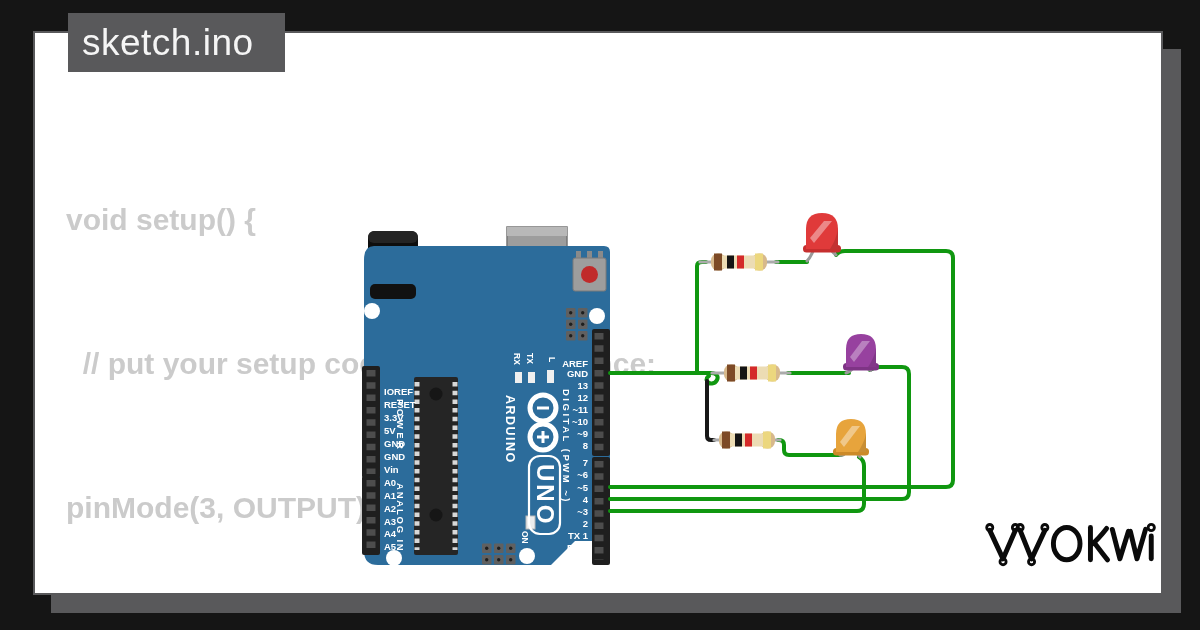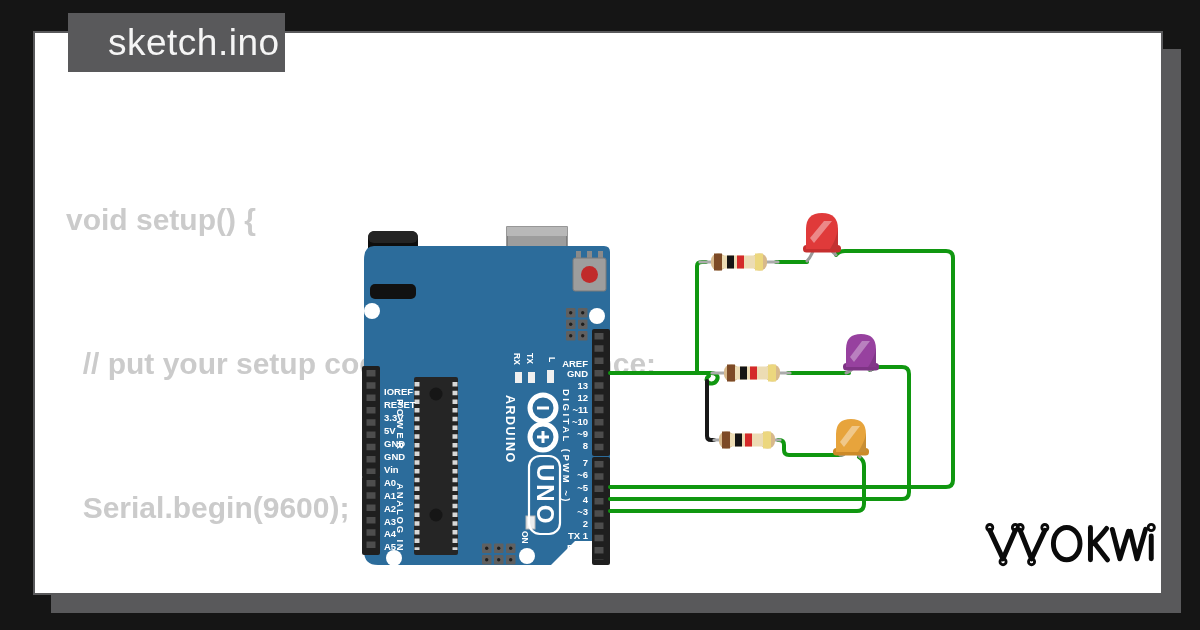--- a/index.html
+++ b/index.html
@@ -13,21 +13,21 @@
     position:absolute;left:51px;top:49px;width:1130px;height:564px;
     background:#59595b;z-index:1;
   }
   .page{
     position:absolute;left:33px;top:31px;width:1130px;height:564px;
     background:#ffffff;border:2px solid #59595b;box-sizing:border-box;z-index:2;
   }
   .file-tab{
     position:absolute;left:68px;top:13px;width:217px;height:59px;
     background:#59595b;color:#f5f5f5;z-index:5;
-    display:flex;align-items:center;padding-left:40px;box-sizing:border-box;
+    display:flex;align-items:center;padding-left:14px;box-sizing:border-box;
     font-size:37px;letter-spacing:0.5px;
   }
   .code{
     position:absolute;left:66px;top:100px;z-index:3;
     color:#cbcbcb;font-size:30px;line-height:48px;white-space:pre;
   }
   .code-line{height:48px;font-weight:bold;}
   .circuit{
     position:absolute;left:0;top:0;width:1200px;height:630px;z-index:4;
   }
@@ -35,21 +35,20 @@
 </style>
 </head>
 <body>
 
 <div class="page-shadow"></div>
 <div class="page"></div>
 
 <div class="code">
   <div class="code-line">void setup() {</div>
   <div class="code-line">  // put your setup code here, to run once:</div>
-  <div class="code-line">  Serial.begin(9600);</div>
   <div class="code-line">pinMode(3, OUTPUT);</div>
   
   
   
   
   
   
 </div>
 
 <svg class="circuit" viewBox="0 0 1200 630">

